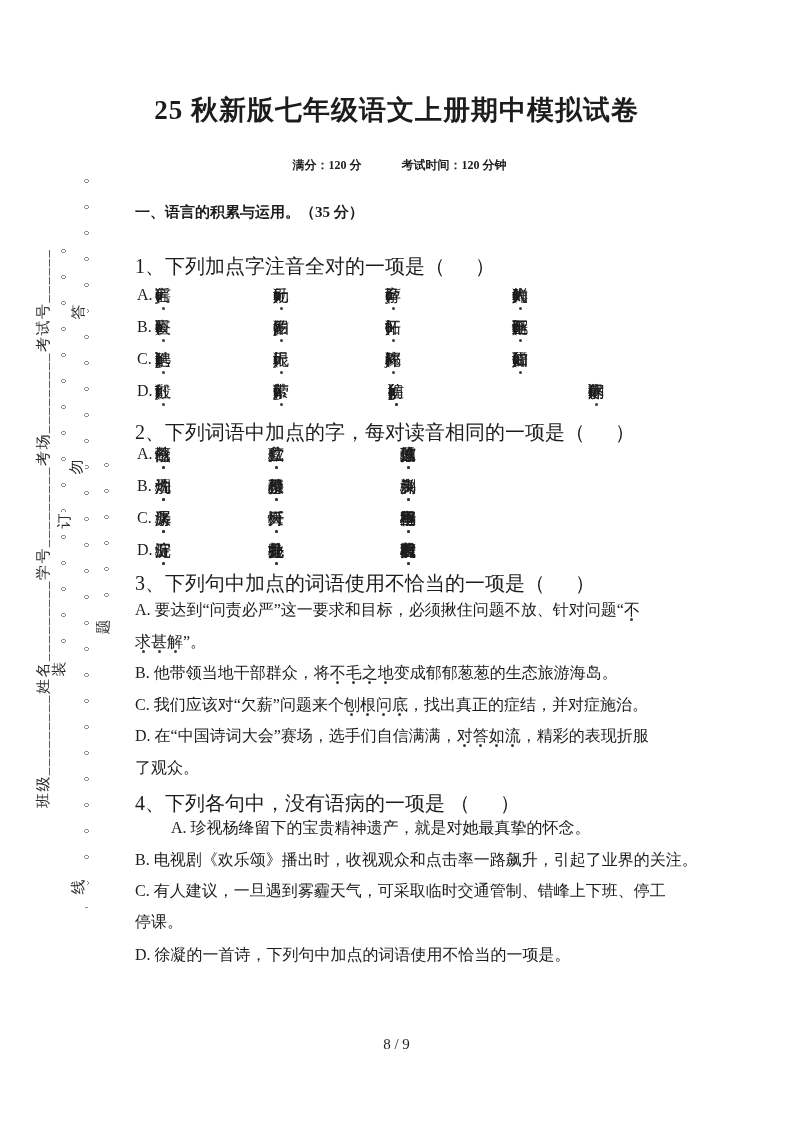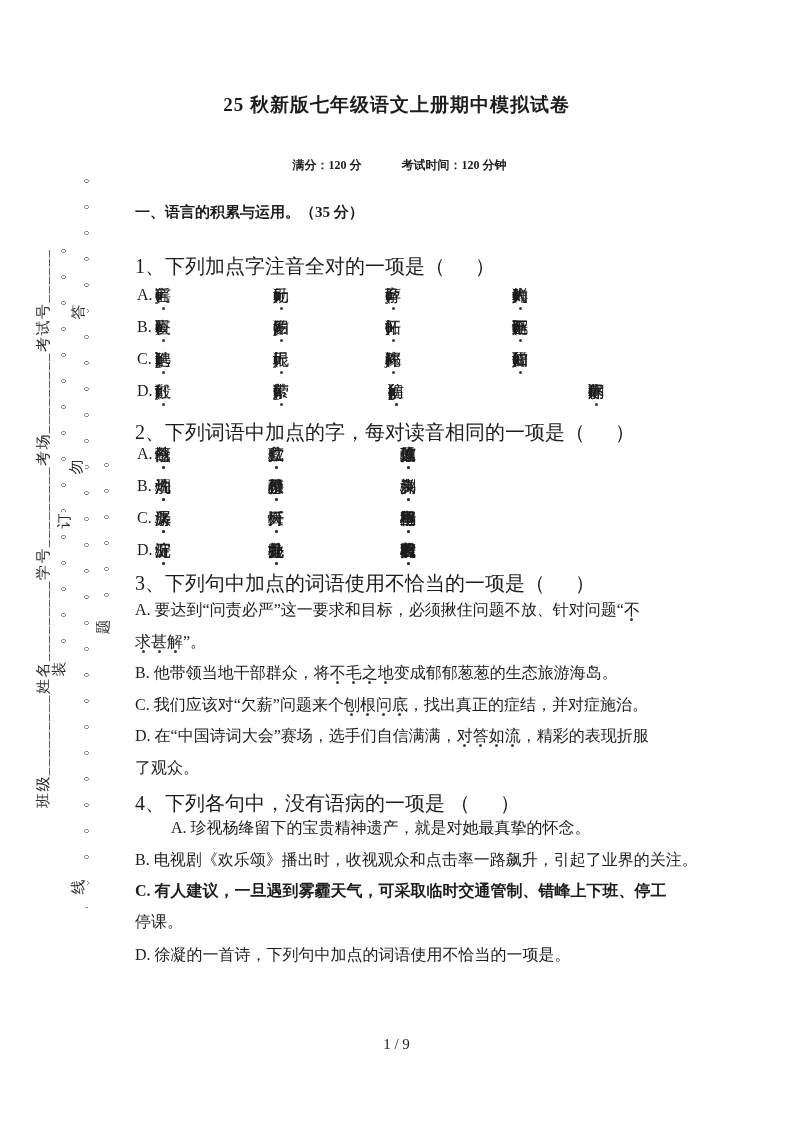--- a/index.html
+++ b/index.html
@@ -2,21 +2,21 @@
 <html><head>
 <meta charset="utf-8">
 <style>
   html,body{margin:0;padding:0;}
   body{
     width:793px;height:1122px;position:relative;background:#ffffff;overflow:hidden;
     font-family:"Liberation Serif","DejaVu Serif",serif;color:#1c1c1c;
   }
   .abs{position:absolute;}
   
-  .title{top:92px;left:0;width:100%;text-align:center;font-size:19px;font-weight:bold;letter-spacing:1px;white-space:pre;}
+  .title{top:92px;left:0;width:100%;text-align:center;font-size:27px;font-weight:bold;letter-spacing:1px;white-space:pre;}
   .subtitle{top:142px;left:0;width:100%;text-align:center;font-size:12px;font-weight:bold;white-space:pre;}
   .subtitle .gap{display:inline-block;width:40px;}
   .section-heading{top:203px;left:135px;font-size:15px;font-weight:bold;white-space:pre;}
   
   .stem{left:135px;font-size:20px;white-space:pre;}
   .optrow{left:0;top:0;width:100%;height:24px;}
   .optrow span{position:absolute;font-size:16px;white-space:pre;}
   .opt-label{left:137px;}
   .q1 .c1{left:155px}.q1 .c2{left:273px}.q1 .c3{left:385px}.q1 .c4{left:512px}
   .q2 .c1{left:155px}.q2 .c2{left:268px}.q2 .c3{left:400px}
@@ -126,17 +126,17 @@
 <div class="abs optline" style="top:600px;"><span>A</span><span>.</span><span> </span><span>要</span><span>达</span><span>到</span><span>“</span><span>问</span><span>责</span><span>必</span><span>严</span><span>”</span><span>这</span><span>一</span><span>要</span><span>求</span><span>和</span><span>目</span><span>标</span><span>，</span><span>必</span><span>须</span><span>揪</span><span>住</span><span>问</span><span>题</span><span>不</span><span>放</span><span>、</span><span>针</span><span>对</span><span>问</span><span>题</span><span>“</span><span class="em-dot">不</span></div>
 <div class="abs optline" style="top:632px;"><span class="em-dot">求</span><span class="em-dot">甚</span><span class="em-dot">解</span><span>”</span><span>。</span></div>
 <div class="abs optline" style="top:663px;"><span>B</span><span>.</span><span> </span><span>他</span><span>带</span><span>领</span><span>当</span><span>地</span><span>干</span><span>部</span><span>群</span><span>众</span><span>，</span><span>将</span><span class="em-dot">不</span><span class="em-dot">毛</span><span class="em-dot">之</span><span class="em-dot">地</span><span>变</span><span>成</span><span>郁</span><span>郁</span><span>葱</span><span>葱</span><span>的</span><span>生</span><span>态</span><span>旅</span><span>游</span><span>海</span><span>岛</span><span>。</span></div>
 <div class="abs optline" style="top:695px;"><span>C</span><span>.</span><span> </span><span>我</span><span>们</span><span>应</span><span>该</span><span>对</span><span>“</span><span>欠</span><span>薪</span><span>”</span><span>问</span><span>题</span><span>来</span><span>个</span><span class="em-dot">刨</span><span class="em-dot">根</span><span class="em-dot">问</span><span class="em-dot">底</span><span>，</span><span>找</span><span>出</span><span>真</span><span>正</span><span>的</span><span>症</span><span>结</span><span>，</span><span>并</span><span>对</span><span>症</span><span>施</span><span>治</span><span>。</span></div>
 <div class="abs optline" style="top:726px;"><span>D</span><span>.</span><span> </span><span>在</span><span>“</span><span>中</span><span>国</span><span>诗</span><span>词</span><span>大</span><span>会</span><span>”</span><span>赛</span><span>场</span><span>，</span><span>选</span><span>手</span><span>们</span><span>自</span><span>信</span><span>满</span><span>满</span><span>，</span><span class="em-dot">对</span><span class="em-dot">答</span><span class="em-dot">如</span><span class="em-dot">流</span><span>，</span><span>精</span><span>彩</span><span>的</span><span>表</span><span>现</span><span>折</span><span>服</span></div>
 <div class="abs optline" style="top:758px;">了观众。</div>
 
 <div class="abs stem" style="top:790px;">4、下列各句中，没有语病的一项是 （      ）</div>
 <div class="abs optline" style="top:818px;margin-left:36px;">A. 珍视杨绛留下的宝贵精神遗产，就是对她最真挚的怀念。</div>
 <div class="abs optline" style="top:850px;">B. 电视剧《欢乐颂》播出时，收视观众和点击率一路飙升，引起了业界的关注。</div>
-<div class="abs optline" style="top:881px;font-weight:bold;">C. 有人建议，一旦遇到雾霾天气，可采取临时交通管制、错峰上下班、停工</div>
+<div class="abs optline" style="top:881px;">C. 有人建议，一旦遇到雾霾天气，可采取临时交通管制、错峰上下班、停工</div>
 <div class="abs optline" style="top:912px;">停课。</div>
 <div class="abs optline" style="top:945px;">D. 徐凝的一首诗，下列句中加点的词语使用不恰当的一项是。</div>
 
-<div class="abs footer">1 / 9</div>
+<div class="abs footer">8 / 9</div>
 
 </body></html>

